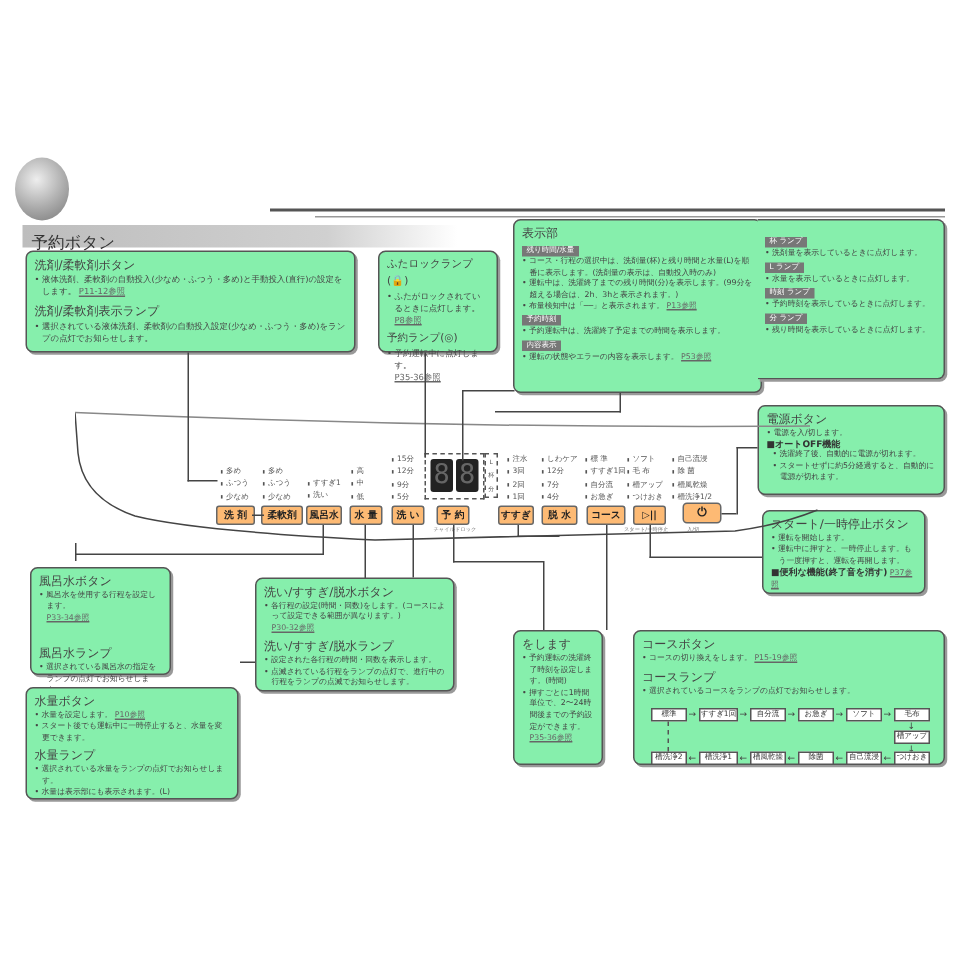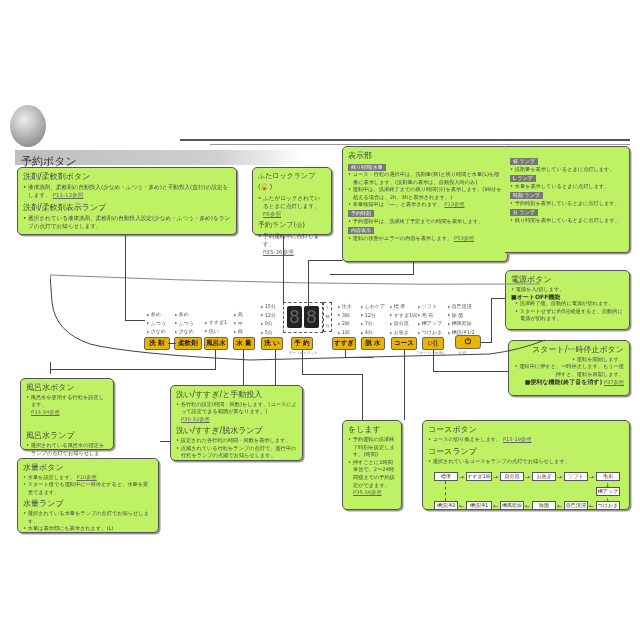--- a/index.html
+++ b/index.html
@@ -13,38 +13,38 @@
     background: radial-gradient(circle at 40% 35%, #eee 0%, #aaa 55%, #777 100%); }
   .title-text { left: 22px; top: 4px; font-size: 26px; font-weight: bold; font-style: italic; color: #1a1a1a; letter-spacing: 1px; }
   .title-line { left: 170px; top: 34px; width: 450px; height: 2px; background: #555; }
   .title-line2 { left: 200px; top: 39px; width: 420px; height: 1px; background: #999; }
 
   .section-bar { left: 15px; top: 150px; width: 290px; height: 15px;
     background: linear-gradient(to right, #bdbdbd 0%, #d0d0d0 70%, #ffffff 100%); }
   .section-bar span { font-size: 11px; color: #333; padding-left: 6px; line-height: 15px; }
 
   
-  .box { border: 1.2px solid #555; border-radius: 5px; background: #bef264;
+  .box { border: 1.2px solid #555; border-radius: 5px; background: #86efac;
     box-shadow: 1.5px 1.5px 0 #999; padding: 3px 5px; font-size: 5.6px; line-height: 8px; color: #444; }
   .box h4 { font-size: 8px; font-weight: normal; color: #444; line-height: 11px; margin-bottom: 1px; }
   .box .bul { padding-left: 5px; text-indent: -5px; }
   .box .bul::before { content: "• "; }
   .box .ref { color: #666; text-decoration: underline; }
   .box .tag { display: inline-block; background: #777; color: #fff; font-size: 5px; line-height: 7px; padding: 0 3px; margin-top: 2px; }
   .box .strong { font-weight: bold; color: #333; font-size: 6px; }
 
   
   .ln { position: absolute; background: #444; }
   .h { height: 1.2px; }
   .v { width: 1.2px; }
 
   
   .panel-curve { left: 50px; top: 272px; width: 500px; height: 90px; }
   .btn { position: absolute; height: 13px; border: 1px solid #666; border-radius: 2px;
-    background: #eab308; font-size: 6.5px; text-align: center; line-height: 11px; color: #222; font-weight: bold; }
+    background: #fdba74; font-size: 6.5px; text-align: center; line-height: 11px; color: #222; font-weight: bold; }
   .opt { position: absolute; font-size: 5px; line-height: 8px; color: #555; white-space: nowrap; }
   .opt div::before { content: "▮"; font-size: 3px; margin-right: 2px; vertical-align: middle; }
   .display { left: 283px; top: 302px; width: 40px; height: 31px; border: 1px dashed #555; padding: 2px; }
   .display .seg { position: absolute; top: 3px; width: 15px; height: 22px; background: #222; border-radius: 2px;
     color: #666; font-size: 18px; line-height: 22px; text-align: center; font-family: "DejaVu Sans Mono", monospace; }
   .tiny { position: absolute; font-size: 3.5px; color: #777; white-space: nowrap; }
 
   
   .cbox { position: absolute; height: 9px; border: 1px solid #555; font-size: 5px; line-height: 7px; text-align: center; color: #333; background: #fff; }
   .carrow { position: absolute; font-size: 6px; color: #444; line-height: 9px; }
@@ -100,21 +100,21 @@
 </div>
 
 <div class="abs box" style="left:505px;top:270px;width:125px;height:60px;font-size:5.2px;line-height:7.2px;">
   <h4>電源ボタン</h4>
   <div class="bul">電源を入/切します。</div>
   <div class="strong">■オートOFF機能</div>
   <div class="bul" style="padding-left:9px">洗濯終了後、自動的に電源が切れます。</div>
   <div class="bul" style="padding-left:9px">スタートせずに約5分経過すると、自動的に電源が切れます。</div>
 </div>
 
-<div class="abs box" style="left:508px;top:340px;width:122px;height:56px;font-size:5.2px;line-height:7.4px;text-align:right;">
+<div class="abs box" style="left:508px;top:340px;width:109px;height:56px;font-size:5.2px;line-height:7.4px;">
   <h4>スタート/一時停止ボタン</h4>
   <div class="bul">運転を開始します。</div>
   <div class="bul">運転中に押すと、一時停止します。もう一度押すと、運転を再開します。</div>
   <div><span class="strong">■便利な機能(終了音を消す)</span> <span class="ref">P37参照</span></div>
 </div>
 
 <svg class="abs panel-curve" viewBox="0 0 500 90" width="500" height="90">
   <path d="M0,3 L2,30 Q5,60 40,72 Q80,82 200,88 L440,82 Q470,78 495,68" fill="none" stroke="#444" stroke-width="1"></path>
   <path d="M0,3 Q250,14 490,12" fill="none" stroke="#888" stroke-width="1"></path>
 </svg>
@@ -238,21 +238,21 @@
 <div class="abs box" style="left:17px;top:458px;width:142px;height:75px;font-size:5.2px;line-height:7.4px;">
   <h4>水量ボタン</h4>
   <div class="bul"><span>水量を設定します。</span> <span class="ref">P10参照</span></div>
   <div class="bul">スタート後でも運転中に一時停止すると、水量を変更できます。</div>
   <h4 style="margin-top:2px">水量ランプ</h4>
   <div class="bul">選択されている水量をランプの点灯でお知らせします。</div>
   <div class="bul">水量は表示部にも表示されます。(L)</div>
 </div>
 
 <div class="abs box" style="left:170px;top:385px;width:133px;height:76px;font-size:5.2px;line-height:7.4px;">
-  <h4>洗い/すすぎ/と手動投入</h4>
+  <h4>洗い/すすぎ/脱水ボタン</h4>
   <div class="bul">各行程の設定(時間・回数)をします。(コースによって設定できる範囲が異なります。)</div>
   <div class="ref" style="padding-left:5px">P30-32参照</div>
   <h4 style="margin-top:2px">洗い/すすぎ/脱水ランプ</h4>
   <div class="bul">設定された各行程の時間・回数を表示します。</div>
   <div class="bul">点滅されている行程をランプの点灯で、進行中の行程をランプの点滅でお知らせします。</div>
 </div>
 
 <div class="abs box" style="left:342px;top:420px;width:60px;height:90px;font-size:5.2px;line-height:7.6px;">
   <h4>をします</h4>
   <div class="bul">予約運転の洗濯終了時刻を設定します。(時間)</div>

